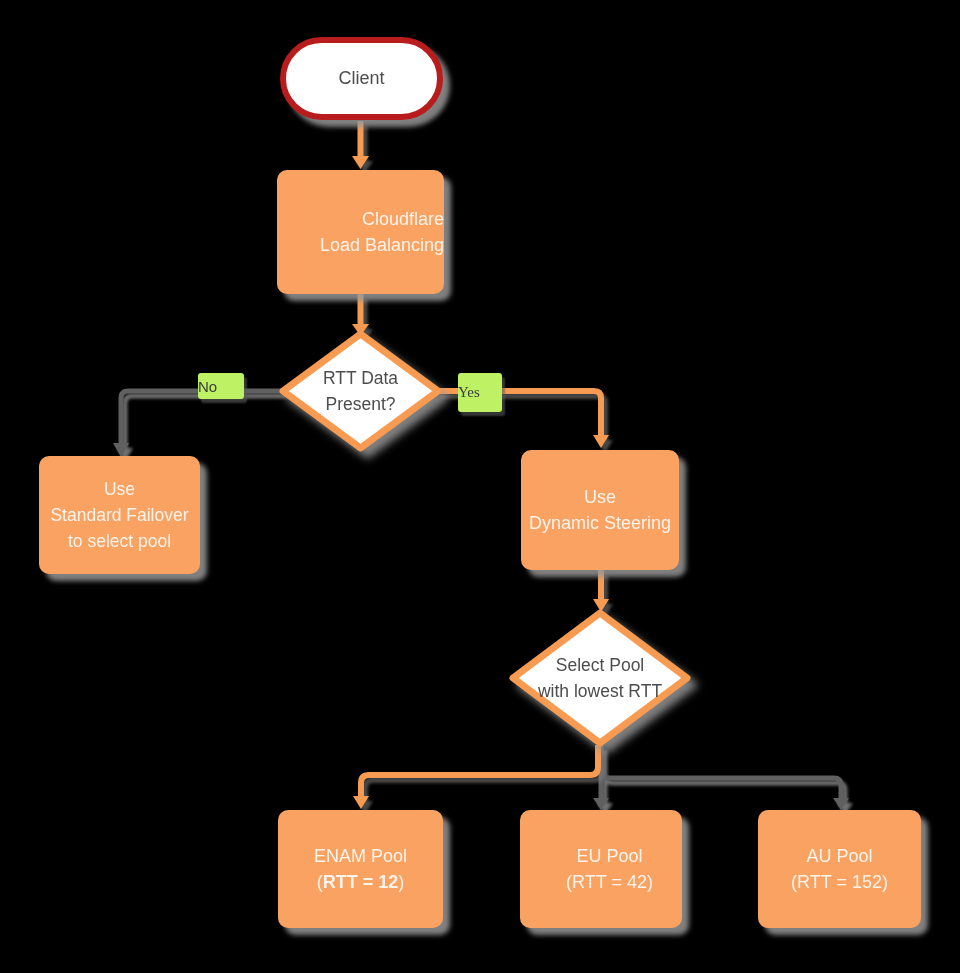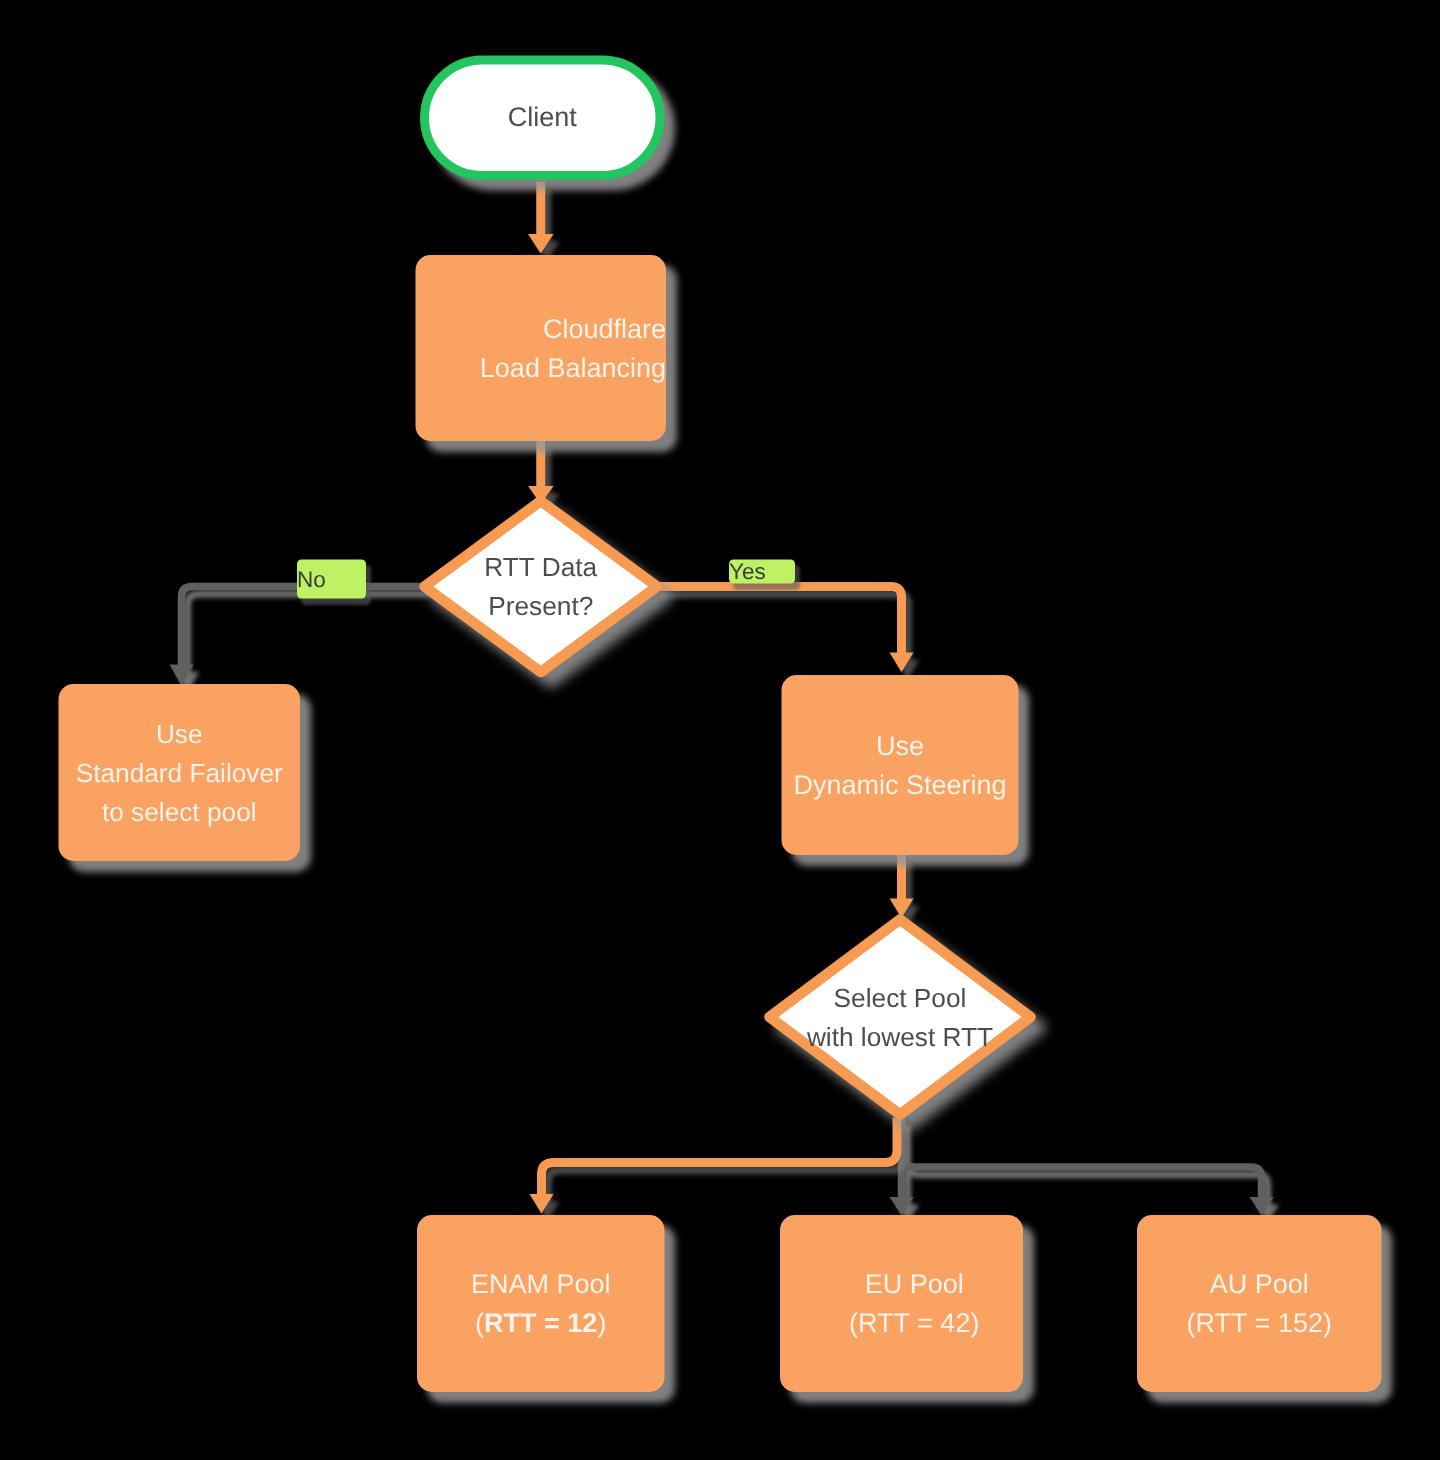--- a/index.html
+++ b/index.html
@@ -21,21 +21,21 @@
     position:absolute; box-sizing:border-box;
     display:flex; flex-direction:column; justify-content:center; align-items:center;
     text-align:center;
   }
   .obox {
     background:#F9A262; border-radius:10px; color:#FCF3EA;
     font-size:18px; line-height:26px;
     box-shadow:7px 7px 5px rgba(150,150,150,0.85);
   }
   .stadium {
-    background:#ffffff; border:6px solid #22c55e; border-radius:44px;
+    background:#ffffff; border:6px solid #b91c1c; border-radius:44px;
     color:#4D4D4D; font-size:18px;
     box-shadow:7px 7px 5px rgba(150,150,150,0.85);
   }
   .dlabel {
     position:absolute; display:flex; flex-direction:column;
     justify-content:center; align-items:center; text-align:center;
     color:#4D4D4D; font-size:17.5px; line-height:26px;
   }
   .elabel {
     position:absolute; background:#bef264; color:#3B3B3B;
@@ -87,21 +87,21 @@
   </div>
 
   <div class="dlabel" style="left:283px; top:338px; width:155px; height:106px;">
     <span class="ln">RTT Data</span>
     <span class="ln">Present?</span>
   </div>
 
   <div class="elabel" style="left:198px; top:373px; width:46px; height:26px;">
     <span>No</span>
   </div>
-  <div class="elabel" style="left:486px; top:373px; width:44px; height:16px;">
+  <div class="elabel" style="left:458px; top:373px; width:44px; height:39px;font-family:Liberation Serif, serif;">
     <span>Yes</span>
   </div>
 
   <div class="node obox" style="left:39px; top:456px; width:161px; height:118px; font-size:17.5px;">
     <span class="ln">Use</span>
     <span class="ln">Standard Failover</span>
     <span class="ln">to select pool</span>
   </div>
 
   <div class="node obox" style="left:521px; top:450px; width:158px; height:120px;">

